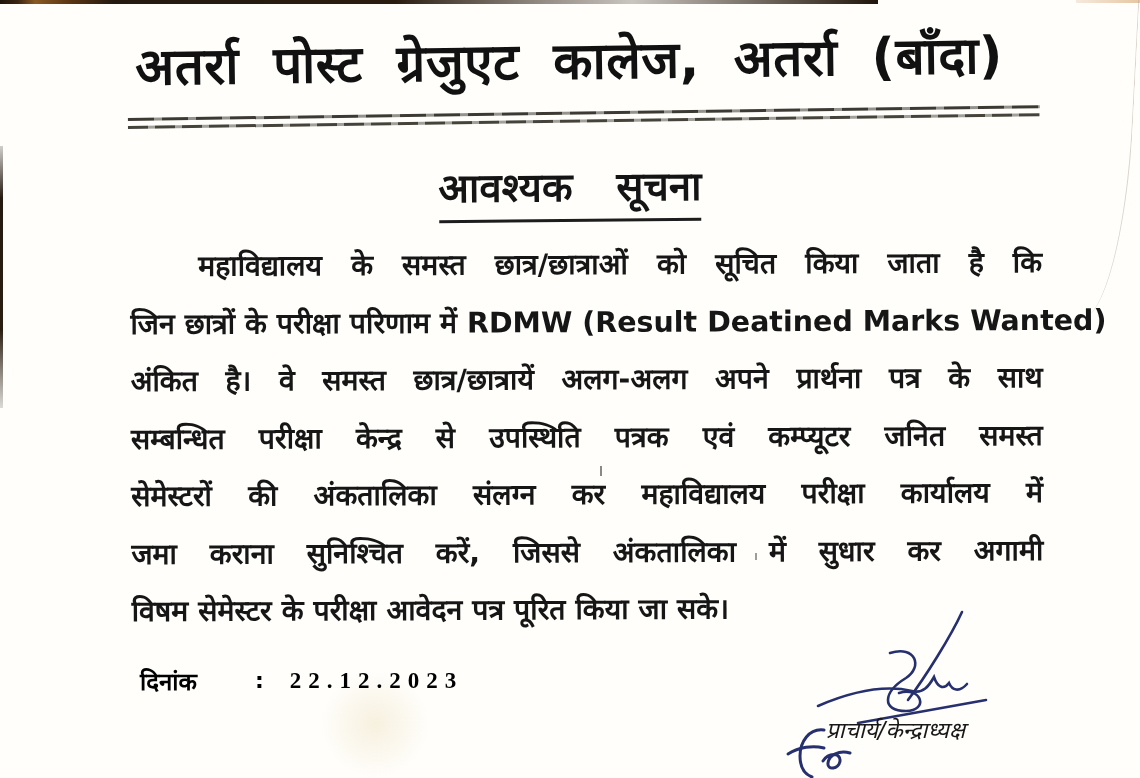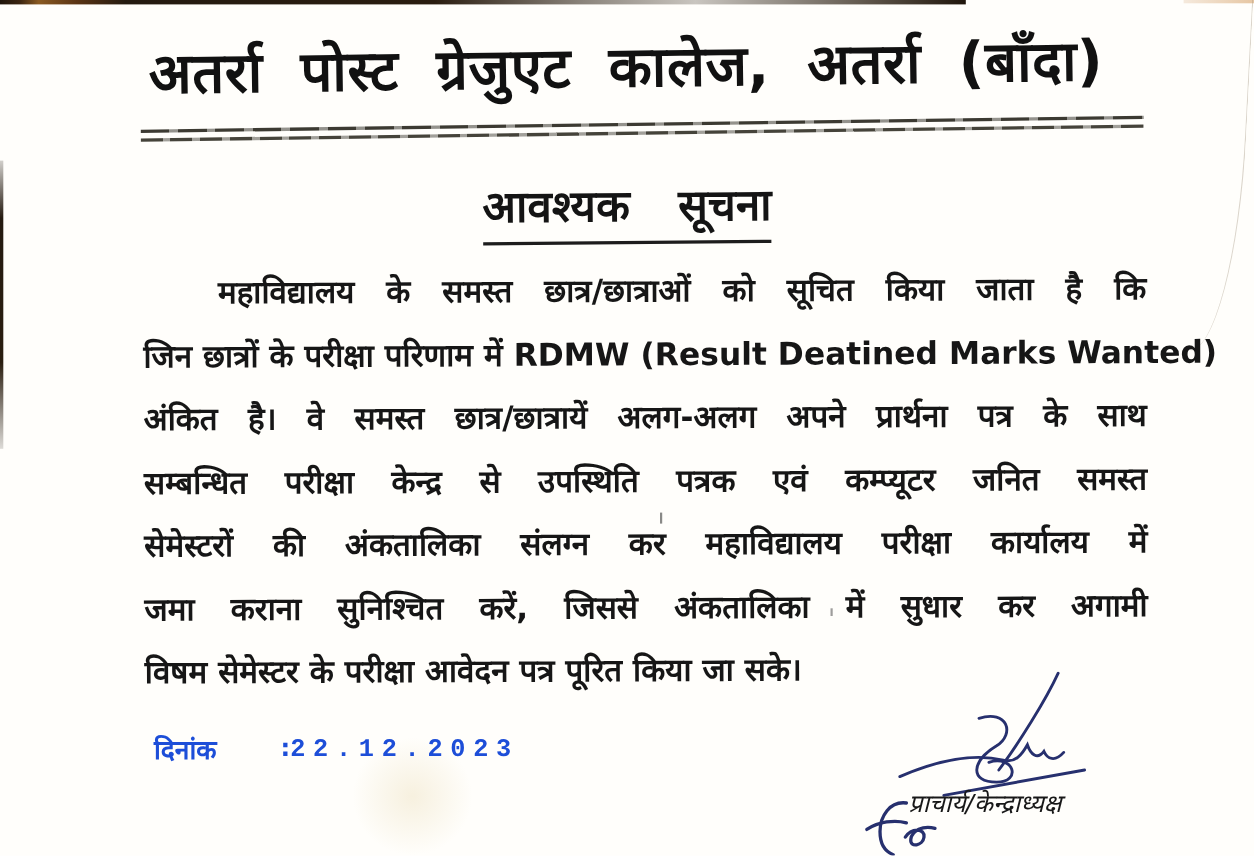--- a/index.html
+++ b/index.html
@@ -84,25 +84,25 @@
     display:flex; justify-content:space-between; align-items:flex-start;
   }
   .body-line.justify { text-align:justify; text-align-last:justify; display:block; }
   .body-line.last { display:block; text-align:left; }
   .body-line.indent { text-indent:68px; }
 
   
   .date-row {
     position:absolute; left:140px; top:664px;
     display:flex; align-items:center;
-    font-weight:bold; color:#1d4ed8;
+    font-weight:bold; color:#000000;
   }
   .date-label { font-size:24px; }
   .date-colon { font-size:22px; margin-left:58px; }
-  .date-value { font-size:23px; letter-spacing:7px; font-family:Liberation Mono, monospace;text-align:center; }
+  .date-value { font-size:23px; margin-left:26px; letter-spacing:7px; font-family:Liberation Serif, serif;text-align:center; }
 
   
   .sig-svg { position:absolute; left:770px; top:598px; }
   .sig-caption {
     position:absolute; left:826px; top:714px;
     font-size:22.5px; color:#181818; font-weight:500;
     white-space:nowrap;
     font-style:italic;
   }
   .for-svg { position:absolute; left:782px; top:726px; }

